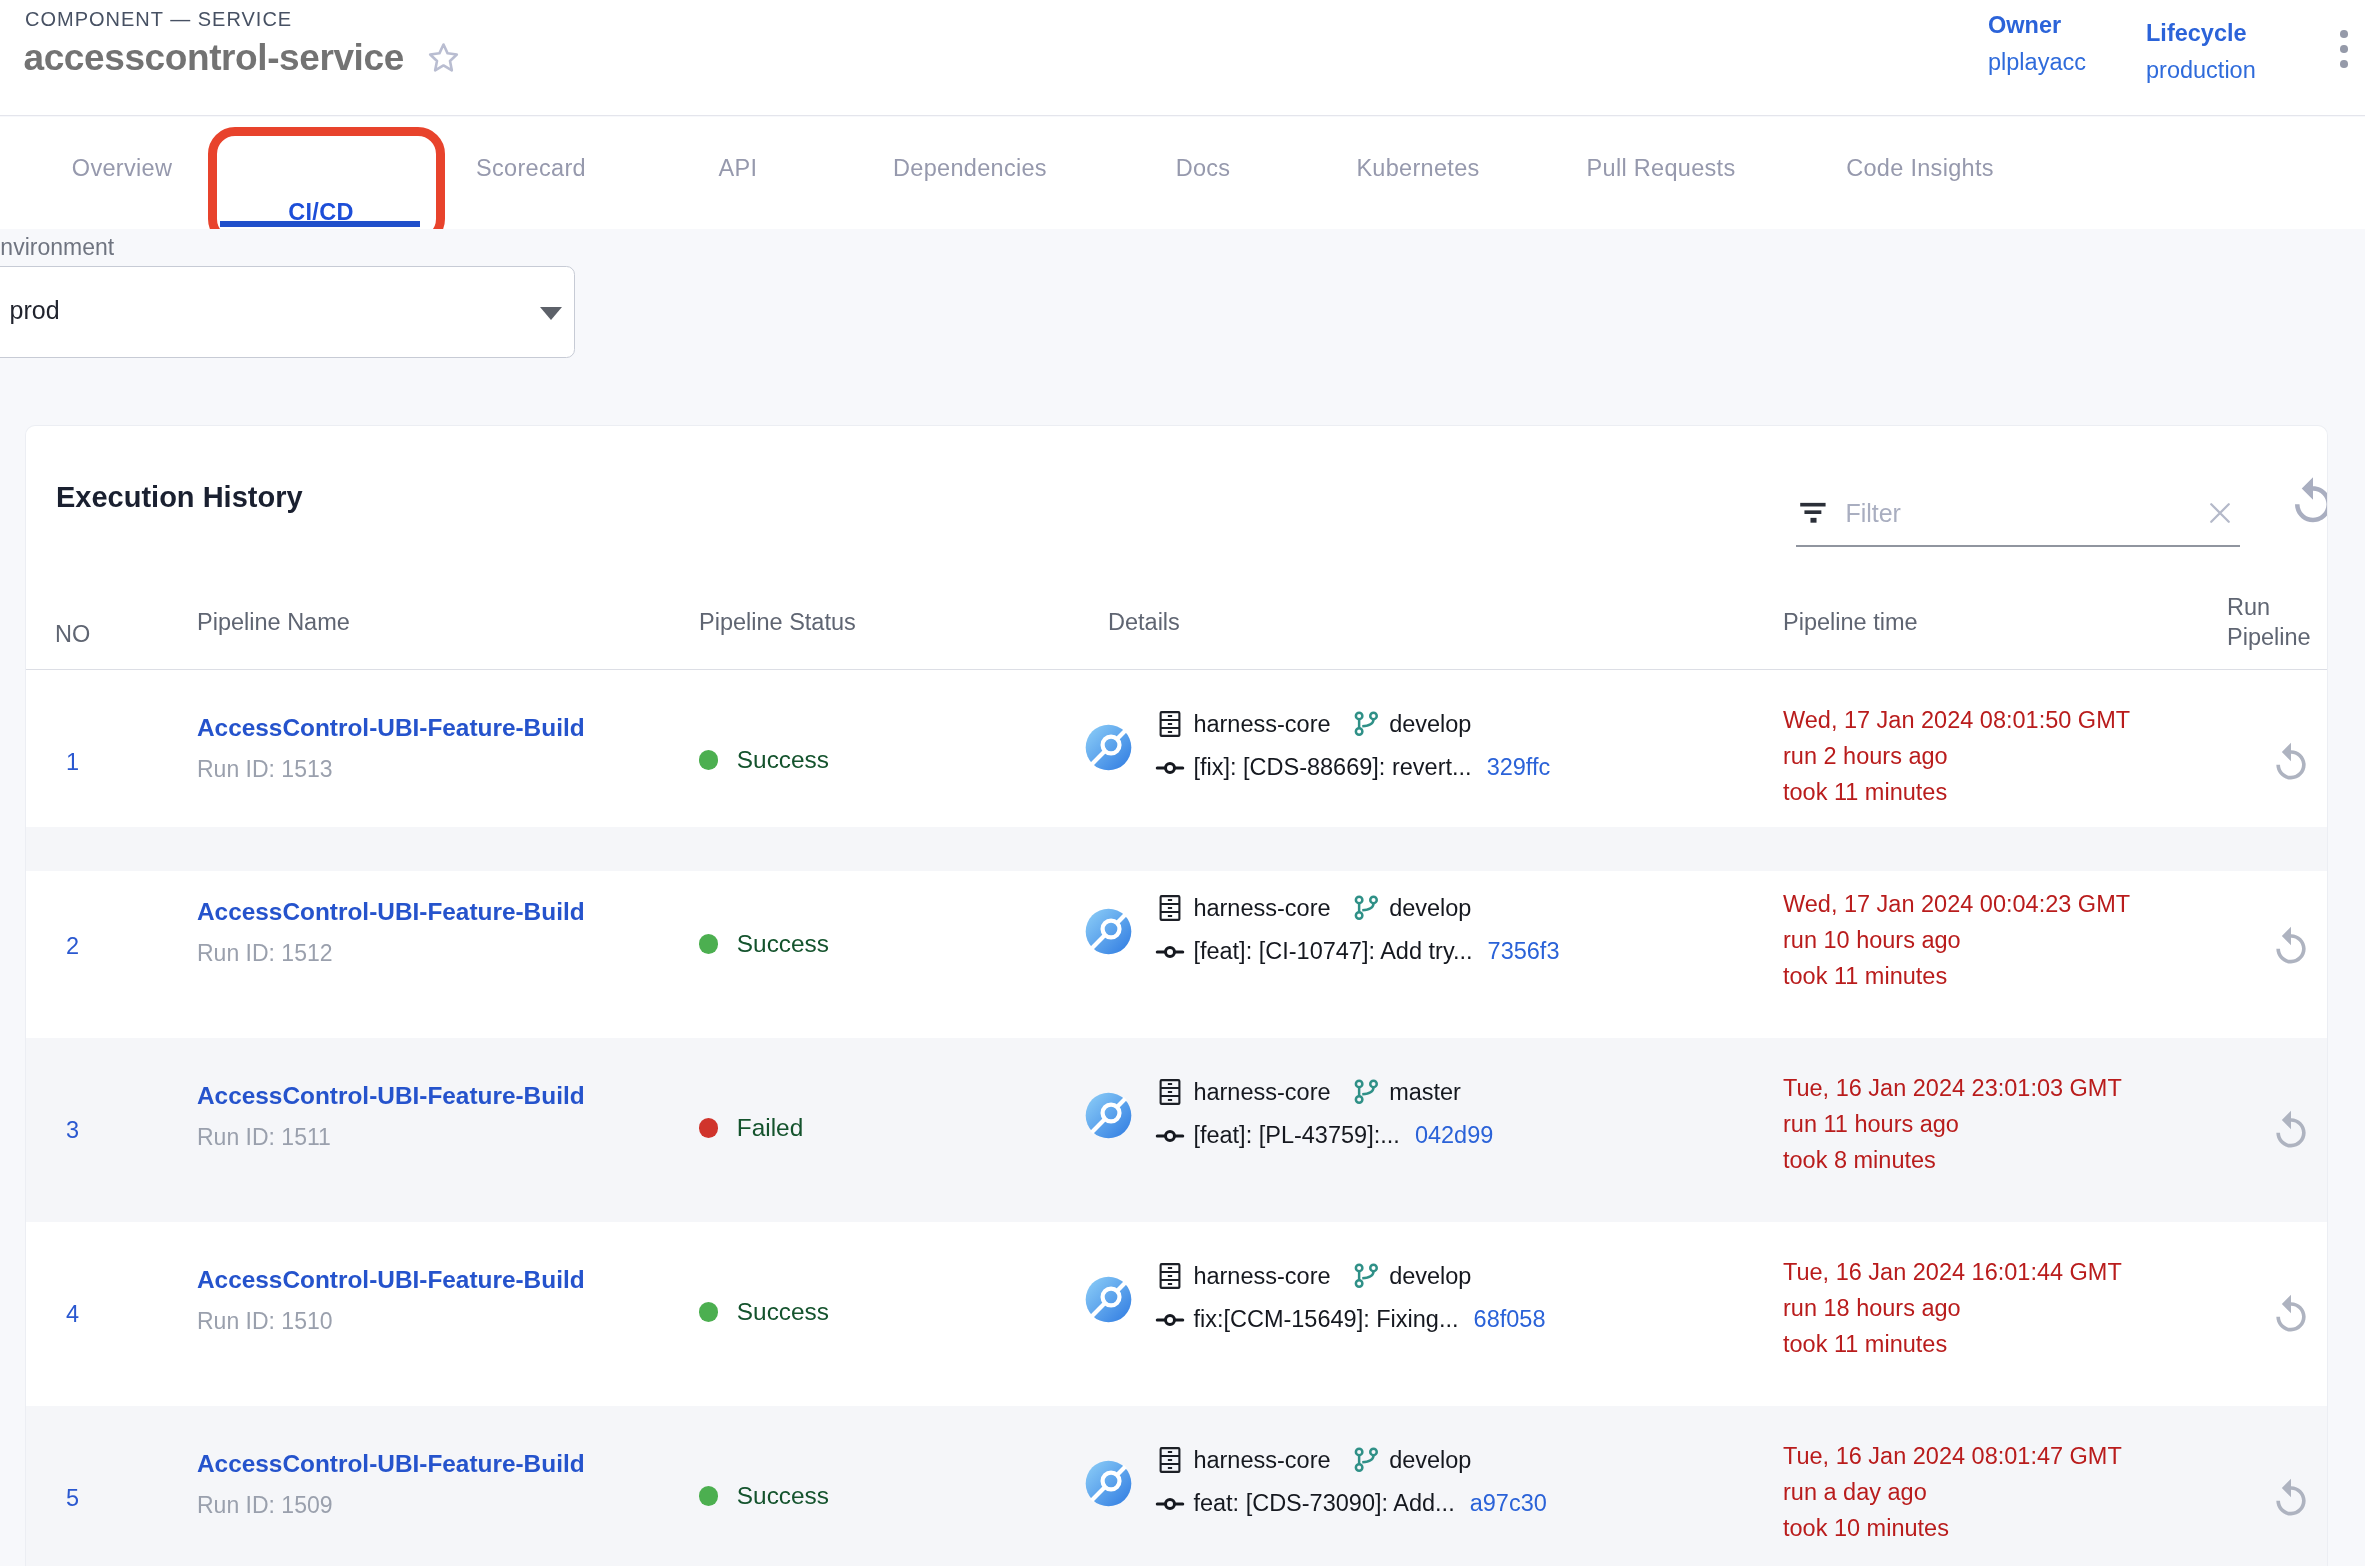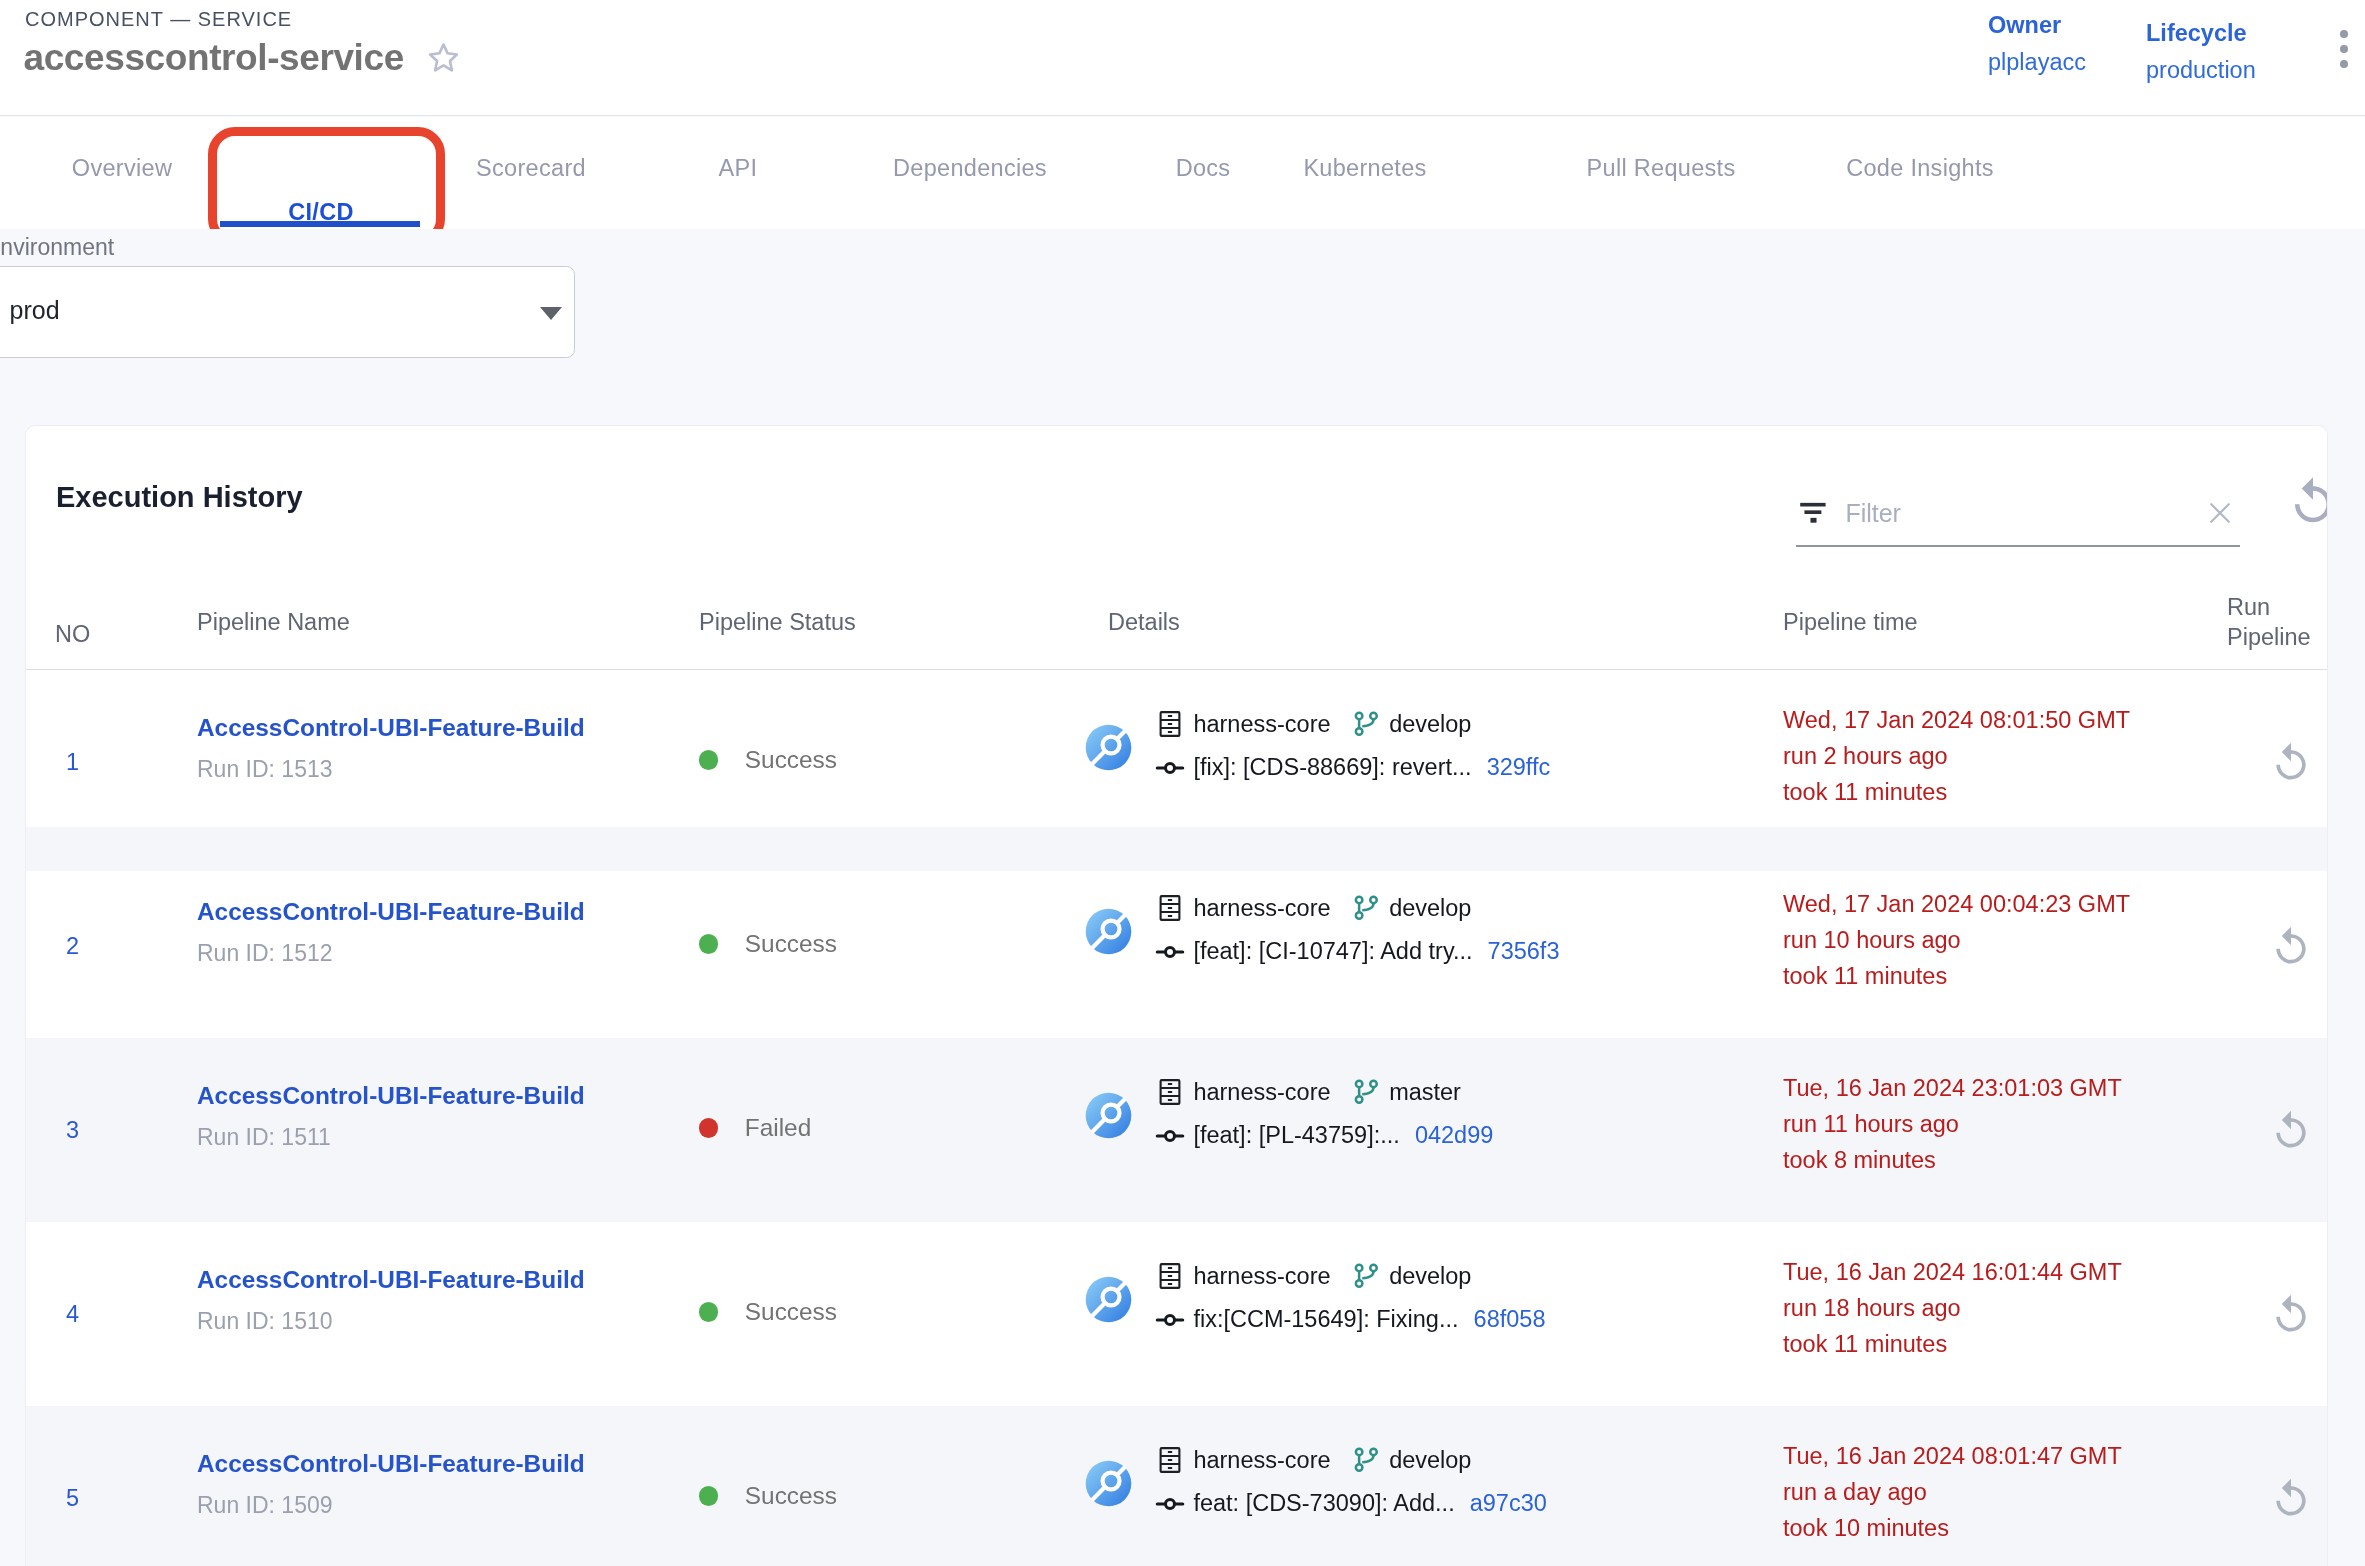--- a/index.html
+++ b/index.html
@@ -64,21 +64,21 @@
   .rows{position:absolute;left:0;top:244px;width:100%;}
   .row{position:relative;height:184px;}
   .row:nth-child(3),.row:nth-child(5){background:#f5f6f9;}
   .row:first-child::after{content:"";position:absolute;left:0;right:0;bottom:-17px;height:44px;background:#f5f6f9;z-index:1;}
   .no{position:absolute;left:40px;top:79px;font-size:23.5px;color:#2a58d0;}
   .name-block{position:absolute;left:171px;top:44px;}
   .pname{font-size:24.4px;font-weight:700;color:#2553cc;text-decoration:none;cursor:pointer;display:inline-block;}
   .runid{margin-top:13.5px;font-size:23px;color:#9aa0ad;}
   .status{position:absolute;left:673px;top:76px;display:flex;align-items:center;gap:18.5px;}
   .dot{width:19.3px;height:19.3px;border-radius:50%;background:#4caf50;flex:0 0 auto;}
-  .status span{font-size:24.4px;color:#737373;margin-left:8px;}
+  .status span{font-size:24.4px;color:#14532d;}
   .details{position:absolute;left:1058px;top:39px;display:flex;gap:22px;}
   .bicon{width:49px;height:49px;margin-top:13.5px;flex:0 0 auto;}
   .dline{display:flex;align-items:center;gap:8.4px;font-size:23.5px;color:#15181f;white-space:nowrap;}
   .dline + .dline{margin-top:13.5px;}
   .mini-icon{width:30px;height:30px;display:inline-flex;flex:0 0 auto;}
   .hash{color:#2a62d8;text-decoration:none;margin-left:6.7px;cursor:pointer;}
   .time{position:absolute;left:1757px;top:32px;font-size:23.5px;color:#b91c1c;line-height:36px;white-space:nowrap;}
   .runbtn{position:absolute;left:2243px;top:71px;width:44px;height:44px;background:none;border:none;padding:0;color:#aeb3c0;cursor:pointer;}
   svg{display:block;width:100%;height:100%;}
 </style>
@@ -114,21 +114,21 @@
 
   <nav class="tabs" id="tabbar">
     <div class="tab-underline"></div>
     <div class="annotation-box"></div>
   <span class="tab" style="left: 122px;">Overview</span>
       <span class="tab active" style="left: 321px;">CI/CD</span>
       <span class="tab" style="left: 531px;">Scorecard</span>
       <span class="tab" style="left: 738px;">API</span>
       <span class="tab" style="left: 970px;">Dependencies</span>
       <span class="tab" style="left: 1203px;">Docs</span>
-      <span class="tab" style="left: 1365px;">Kubernetes</span>
+      <span class="tab" style="left: 1418px;">Kubernetes</span>
       <span class="tab" style="left: 1661px;">Pull Requests</span>
       <span class="tab" style="left: 1920px;">Code Insights</span>
     </nav>
 
   <section class="env">
     <div class="env-label">Environment</div>
     <div class="env-select">
       <span class="sel-val">prod</span>
       <span class="caret"></span>
     </div>

